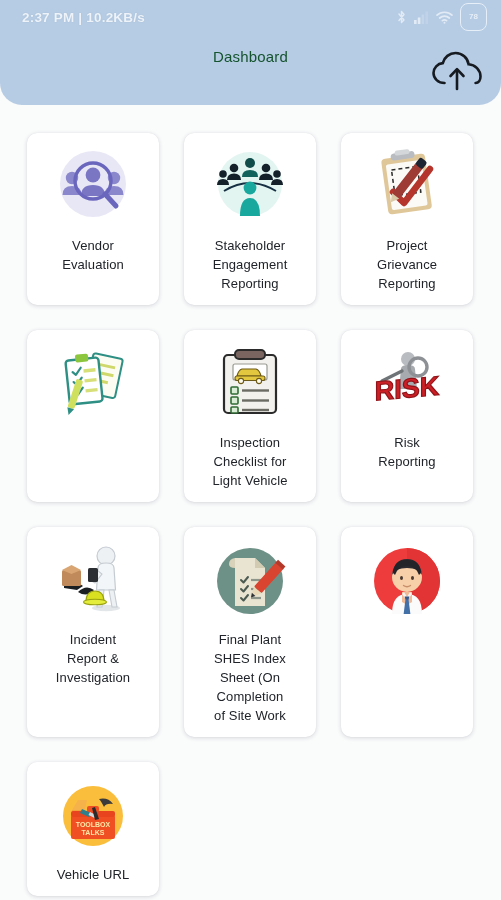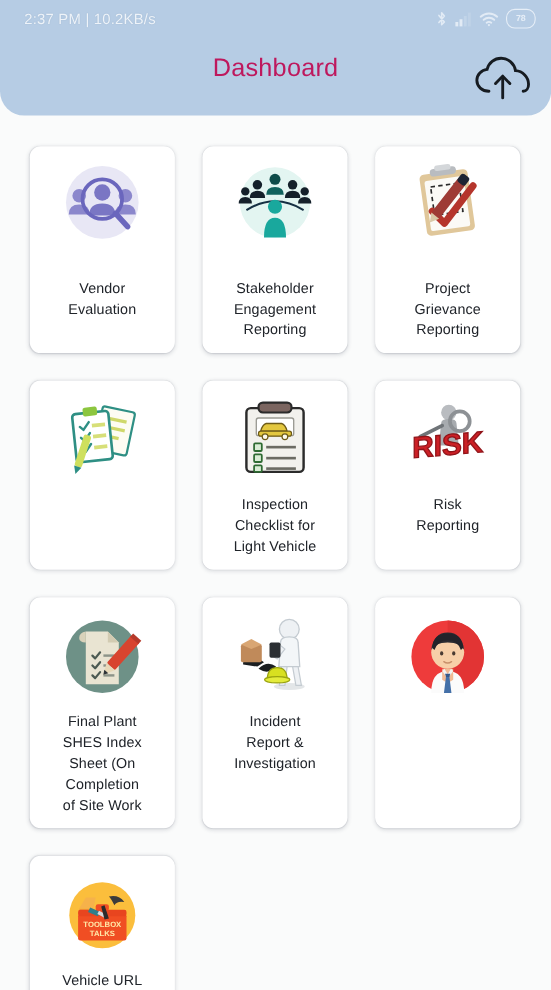--- a/index.html
+++ b/index.html
@@ -24,45 +24,45 @@
     border-bottom-right-radius: 22px;
   }
   .statusbar {
     position: absolute; top: 0; left: 0;
     width: 100%; height: 34px;
     display: flex; align-items: center;
     justify-content: space-between;
     padding: 0 14px 0 22px;
   }
   .status-left {
-    font-size: 13.5px; font-weight: normal;
+    font-size: 13.5px; font-weight: bold;
     color: #eef3f9;
     letter-spacing: .2px;
     text-shadow: 0 0 1px rgba(120,150,180,.5);
   }
   .status-right {
     display: flex; align-items: center; gap: 7px;
     color: #e6eef7;
   }
   .status-right .ic { display: block; opacity: .92; }
   .battery {
     display: inline-flex; align-items: center; justify-content: center;
-    width: 27px; height: 18px;
+    width: 27px; height: 28px;
     border: 1.6px solid #e6eef7;
     border-radius: 8px;
     font-size: 8px; font-weight: bold;
     color: #e6eef7;
     line-height: 1;
   }
   .header-title {
     position: absolute;
     left: 0; right: 0; top: 48px;
     text-align: center;
-    font-size: 23px;
-    color: #be185d;
+    font-size: 15px;
+    color: #14532d;
     letter-spacing: .2px;
   }
   .cloud-btn {
     position: absolute;
     right: 16px; top: 48px;
     width: 56px; height: 46px;
     display: flex; align-items: center; justify-content: center;
     cursor: pointer;
   }
 
@@ -91,21 +91,21 @@
   }
   .card .label {
     font-size: 13px;
     line-height: 19px;
     color: #20242a;
     text-align: center;
     letter-spacing: .1px;
     word-break: break-word;
   }
   
-  .r1 { min-height: 163px; gap: 16px; }
+  .r1 { min-height: 163px; }
   .r2 { min-height: 160px; }
   .r3 { min-height: 185px; }
   .r4 { min-height: 124px; }
 
   svg { display: block; overflow: visible; }
 </style>
 </head>
 <body>
 
 <div id="app">
@@ -275,20 +275,41 @@
             <text x="39" y="56" text-anchor="middle" transform="skewY(-5)">RISK</text>
           </g>
         </svg>
       </div>
       <div class="label">Risk<br>Reporting</div>
     </div>
 
     <div class="card r3">
       <div class="art">
         <svg width="78" height="78" viewBox="0 0 78 78">
+          <ellipse cx="52" cy="66" rx="14" ry="3.2" fill="#e3e6e8"></ellipse>
+          <circle cx="52" cy="14" r="9" fill="#eef1f4" stroke="#c4cbd1" stroke-width="1.2"></circle>
+          <path d="M44 26 q0-5 8-5 t8 5 l1.5 22 h-19 z" fill="#f3f6f8" stroke="#c4cbd1" stroke-width="1.2"></path>
+          <path d="M43 28 l-7 10 l5 3 l7 -9 z" fill="#eef1f4" stroke="#c4cbd1" stroke-width="1.1"></path>
+          <rect x="34" y="26" width="10" height="14" rx="1.6" fill="#2b2f33"></rect>
+          <path d="M45 48 l-2 17 h5 l2 -17 z" fill="#eef1f4" stroke="#c4cbd1" stroke-width="1.1"></path>
+          <path d="M55 48 l3 17 h5 l-3 -17 z" fill="#eef1f4" stroke="#c4cbd1" stroke-width="1.1"></path>
+          <path d="M24 50 q8 -8 16 -2 q-7 8 -16 2 z" fill="#1c1f22"></path>
+          <path d="M10 44 l13 -4 l6 4 l-6 4 l-13 -2 z" fill="#1c1f22"></path>
+          <rect x="8" y="28" width="19" height="16" rx="1.6" fill="#c08a5a"></rect>
+          <path d="M8 28 l9.5 -5 l9.5 5 l-9.5 4 z" fill="#d9a673"></path>
+          <path d="M32 60 q0-11 9-11 t9 11 z" fill="#d8e020" stroke="#9aa30f" stroke-width="1.2"></path>
+          <ellipse cx="41" cy="60" rx="11.5" ry="2.8" fill="#e4ec3c" stroke="#9aa30f" stroke-width="1.1"></ellipse>
+        </svg>
+      </div>
+      <div class="label">Incident<br>Report &amp;<br>Investigation</div>
+    </div>
+
+    <div class="card r3">
+      <div class="art">
+        <svg width="78" height="78" viewBox="0 0 78 78">
           <circle cx="39" cy="39" r="33" fill="#6e9187"></circle>
           <path d="M24 16 h20 l10 10 v38 h-30 z" fill="#e9e4d2"></path>
           <path d="M24 16 q-6 1 -6 6 q0 4 6 4 z" fill="#d9d2ba"></path>
           <path d="M44 16 l10 10 h-10 z" fill="#d2cbb2"></path>
           <path d="M30 38 l2.5 2.5 l4.5 -5.5" fill="none" stroke="#4c5a52" stroke-width="2" stroke-linecap="round" stroke-linejoin="round"></path>
           <line x1="40" y1="38" x2="50" y2="38" stroke="#8d9489" stroke-width="2.2"></line>
           <path d="M30 47 l2.5 2.5 l4.5 -5.5" fill="none" stroke="#4c5a52" stroke-width="2" stroke-linecap="round" stroke-linejoin="round"></path>
           <line x1="40" y1="47" x2="50" y2="47" stroke="#8d9489" stroke-width="2.2"></line>
           <path d="M30 56 l2.5 2.5 l4.5 -5.5" fill="none" stroke="#4c5a52" stroke-width="2" stroke-linecap="round" stroke-linejoin="round"></path>
           <line x1="40" y1="56" x2="50" y2="56" stroke="#8d9489" stroke-width="2.2"></line>
@@ -299,41 +320,20 @@
             <path d="M49.6 56 L52 60 L54.4 56 z" fill="#2e3338"></path>
           </g>
         </svg>
       </div>
       <div class="label">Final Plant<br>SHES Index<br>Sheet (On<br>Completion<br>of Site Work</div>
     </div>
 
     <div class="card r3">
       <div class="art">
         <svg width="78" height="78" viewBox="0 0 78 78">
-          <ellipse cx="52" cy="66" rx="14" ry="3.2" fill="#e3e6e8"></ellipse>
-          <circle cx="52" cy="14" r="9" fill="#eef1f4" stroke="#c4cbd1" stroke-width="1.2"></circle>
-          <path d="M44 26 q0-5 8-5 t8 5 l1.5 22 h-19 z" fill="#f3f6f8" stroke="#c4cbd1" stroke-width="1.2"></path>
-          <path d="M43 28 l-7 10 l5 3 l7 -9 z" fill="#eef1f4" stroke="#c4cbd1" stroke-width="1.1"></path>
-          <rect x="34" y="26" width="10" height="14" rx="1.6" fill="#2b2f33"></rect>
-          <path d="M45 48 l-2 17 h5 l2 -17 z" fill="#eef1f4" stroke="#c4cbd1" stroke-width="1.1"></path>
-          <path d="M55 48 l3 17 h5 l-3 -17 z" fill="#eef1f4" stroke="#c4cbd1" stroke-width="1.1"></path>
-          <path d="M24 50 q8 -8 16 -2 q-7 8 -16 2 z" fill="#1c1f22"></path>
-          <path d="M10 44 l13 -4 l6 4 l-6 4 l-13 -2 z" fill="#1c1f22"></path>
-          <rect x="8" y="28" width="19" height="16" rx="1.6" fill="#c08a5a"></rect>
-          <path d="M8 28 l9.5 -5 l9.5 5 l-9.5 4 z" fill="#d9a673"></path>
-          <path d="M32 60 q0-11 9-11 t9 11 z" fill="#d8e020" stroke="#9aa30f" stroke-width="1.2"></path>
-          <ellipse cx="41" cy="60" rx="11.5" ry="2.8" fill="#e4ec3c" stroke="#9aa30f" stroke-width="1.1"></ellipse>
-        </svg>
-      </div>
-      <div class="label">Incident<br>Report &amp;<br>Investigation</div>
-    </div>
-
-    <div class="card r3">
-      <div class="art">
-        <svg width="78" height="78" viewBox="0 0 78 78">
           <circle cx="39" cy="39" r="33" fill="#ee3b3b"></circle>
           <path d="M39 6 a33 33 0 0 1 0 66 z" fill="#e23434"></path>
           <path d="M24 72 q0-20 15-20 t15 20 z" fill="#fbfbfb"></path>
           <path d="M34 50 h10 v10 q-5 4 -10 0 z" fill="#f0bb96"></path>
           <circle cx="39" cy="35" r="15" fill="#f7cfa8"></circle>
           <path d="M24 33 q2-16 15-16 t15 16 q-3-7 -15-7 t-15 7 z" fill="#2b2b31"></path>
           <path d="M25 31 q1-13 14-13 t14 13 l-2 2 q-3-9 -12-9 t-12 9 z" fill="#23232a"></path>
           <ellipse cx="33.5" cy="36" rx="1.5" ry="1.9" fill="#4a3b32"></ellipse>
           <ellipse cx="44.5" cy="36" rx="1.5" ry="1.9" fill="#4a3b32"></ellipse>
           <path d="M35.5 43.5 q3.5 2.5 7 0" fill="none" stroke="#c78f6a" stroke-width="1.3" stroke-linecap="round"></path>

